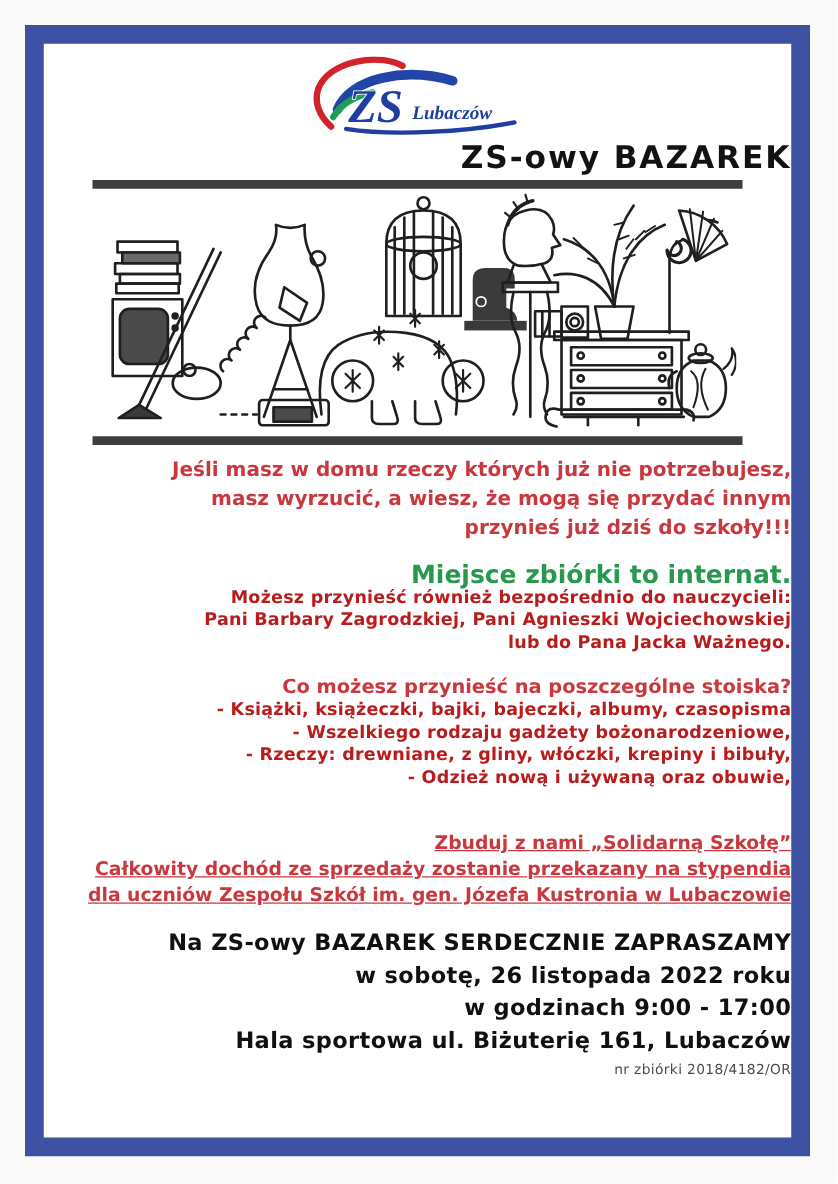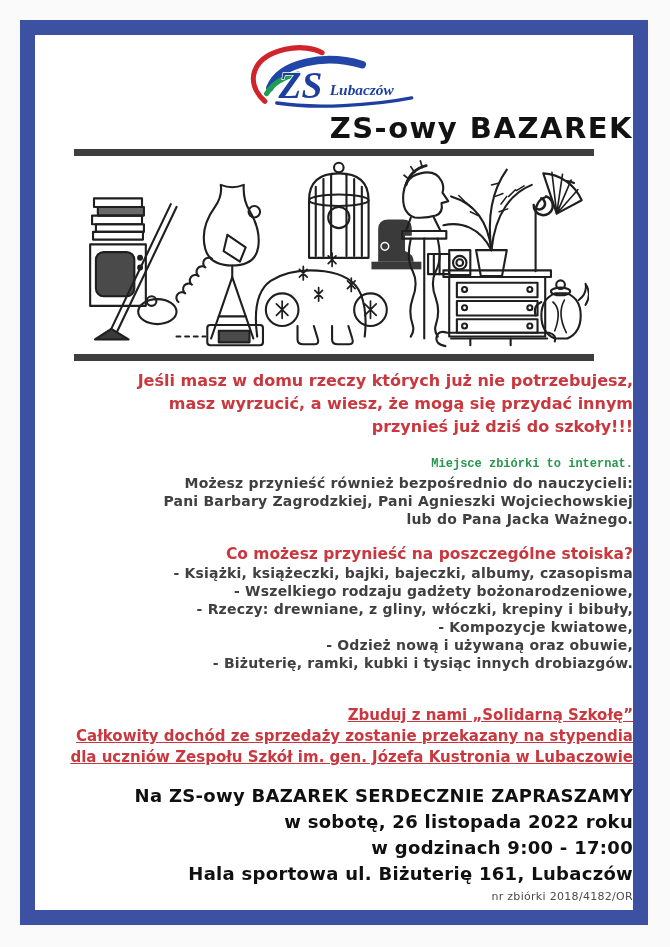--- a/index.html
+++ b/index.html
@@ -15,29 +15,29 @@
     width:598px;height:875px;
     border:15px solid #3d51a2;
     background:#ffffff;
     box-sizing:content-box;
     overflow:hidden;
   }
   .inner{width:100%;height:100%;position:relative;text-align:right;color:#1b1b1b;}
   .logo-wrap{margin:10px auto 0;width:230px;height:64px;}
   .title{
     margin-top:2px;
-    font-size:29px;font-weight:800;letter-spacing:1.5px;color:#121212;
+    font-size:25px;font-weight:800;letter-spacing:1.5px;color:#121212;
   }
   .bar{width:520px;height:7px;background:#3e3e3e;margin:4px auto 0;}
   .illustration{width:510px;height:192px;margin:2px auto 0;display:block;}
   .intro{margin-top:8px;color:#c9383e;font-weight:700;font-size:16px;line-height:23px;padding-left:36px;}
   .section-gap{height:17px;}
-  .h-green{color:#27984c;font-weight:700;font-size:12px;line-height:19px;font-family:Liberation Mono, monospace;}
+  .h-green{color:#27984c;font-weight:700;font-size:20px;line-height:19px;}
   .h-red{color:#c9383e;font-weight:700;font-size:15.5px;line-height:19px;}
-  .body-black{color:#404040;font-weight:700;font-size:14px;line-height:18px;letter-spacing:.2px;}
+  .body-black{color:#b91c1c;font-weight:700;font-size:14px;line-height:18px;letter-spacing:.2px;}
   .solidarity{color:#c9383e;font-weight:700;}
   .solidarity .head{font-size:15.5px;line-height:21px;}
   .solidarity .line{font-size:15px;line-height:21px;text-decoration:underline;}
   .invitation{margin-top:15px;color:#101010;font-weight:800;font-size:18px;line-height:26px;letter-spacing:.3px;}
   .footnote{margin-top:3px;color:#4a4a4a;font-size:11px;font-weight:400;letter-spacing:.3px;}
   .line{white-space:nowrap;}
 </style>
 </head>
 <body>
 
@@ -200,23 +200,21 @@
     </div>
 
     <div class="section-gap"></div>
 
     <div>
       <div class="h-red">Co możesz przynieść na poszczególne stoiska?</div>
       <div class="body-black">
         <div class="line">- Książki, książeczki, bajki, bajeczki, albumy, czasopisma</div>
         <div class="line">- Wszelkiego rodzaju gadżety bożonarodzeniowe,</div>
         <div class="line">- Rzeczy: drewniane, z gliny, włóczki, krepiny i bibuły,</div>
-        <div class="line">- Kompozycje kwiatowe,</div>
         <div class="line">- Odzież nową i używaną oraz obuwie,</div>
-        <div class="line">- Biżuterię, ramki, kubki i tysiąc innych drobiazgów.</div>
       </div>
     </div>
 
     <div style="height:33px;"></div>
 
     <div class="solidarity">
       <div class="head line">Zbuduj z nami „Solidarną Szkołę”</div>
       <div class="line">Całkowity dochód ze sprzedaży zostanie przekazany na stypendia</div>
       <div class="line">dla uczniów Zespołu Szkół im. gen. Józefa Kustronia w Lubaczowie</div>
     </div>

